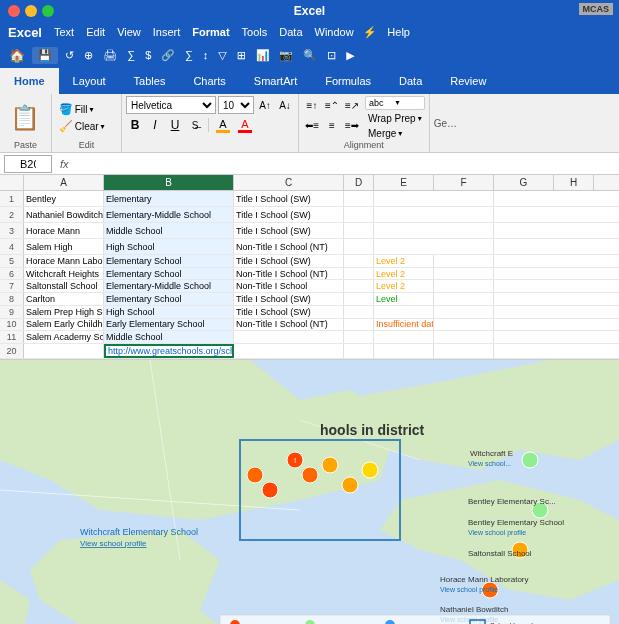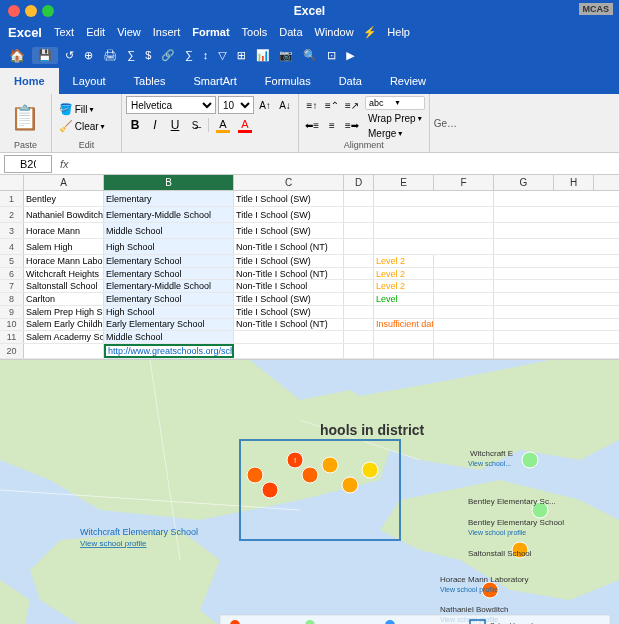--- a/index.html
+++ b/index.html
@@ -311,20 +311,21 @@
   <div style="color:white;font-size:11px;cursor:pointer;padding:2px 3px;">📷</div>
   <div style="color:white;font-size:11px;cursor:pointer;padding:2px 3px;">🔍</div>
   <div style="color:white;font-size:11px;cursor:pointer;padding:2px 3px;">⊡</div>
   <div style="color:white;font-size:11px;cursor:pointer;padding:2px 3px;">▶</div>
 </div>
 
 <div id="ribbon-tabs" style="display:flex;background:#185ABD;height:26px;">
   <div class="ribbon-tab active">Home</div>
   <div class="ribbon-tab">Layout</div>
   <div class="ribbon-tab">Tables</div>
+  <div class="ribbon-tab">Charts</div>
   <div class="ribbon-tab">SmartArt</div>
   <div class="ribbon-tab">Formulas</div>
   <div class="ribbon-tab">Data</div>
   <div class="ribbon-tab">Review</div>
 </div>
 
 <div id="ribbon-row2" style="display:flex;background:#f0f0f0;border-bottom:1px solid #ccc;min-height:56px;align-items:stretch;">
 
   <div style="display:flex;flex-direction:column;border-right:1px solid #ccc;padding:2px 6px;align-items:center;min-width:52px;">
     <div style="display:flex;flex-direction:column;align-items:center;cursor:pointer;padding:2px 4px;flex:1;justify-content:center;">

